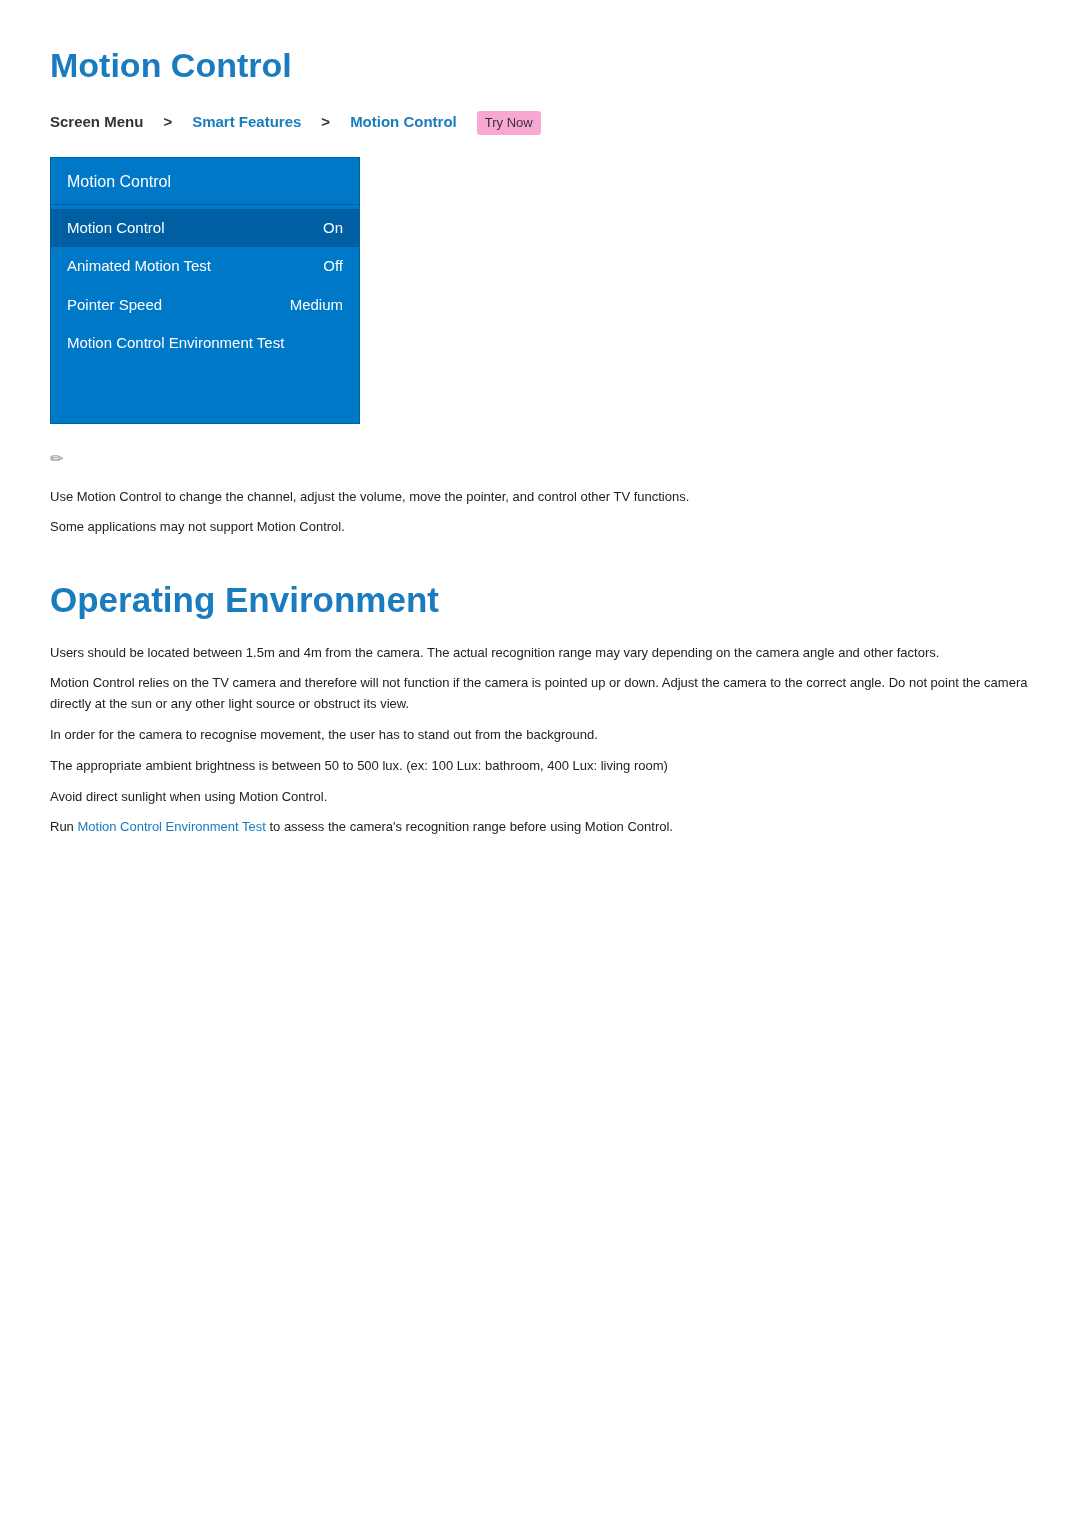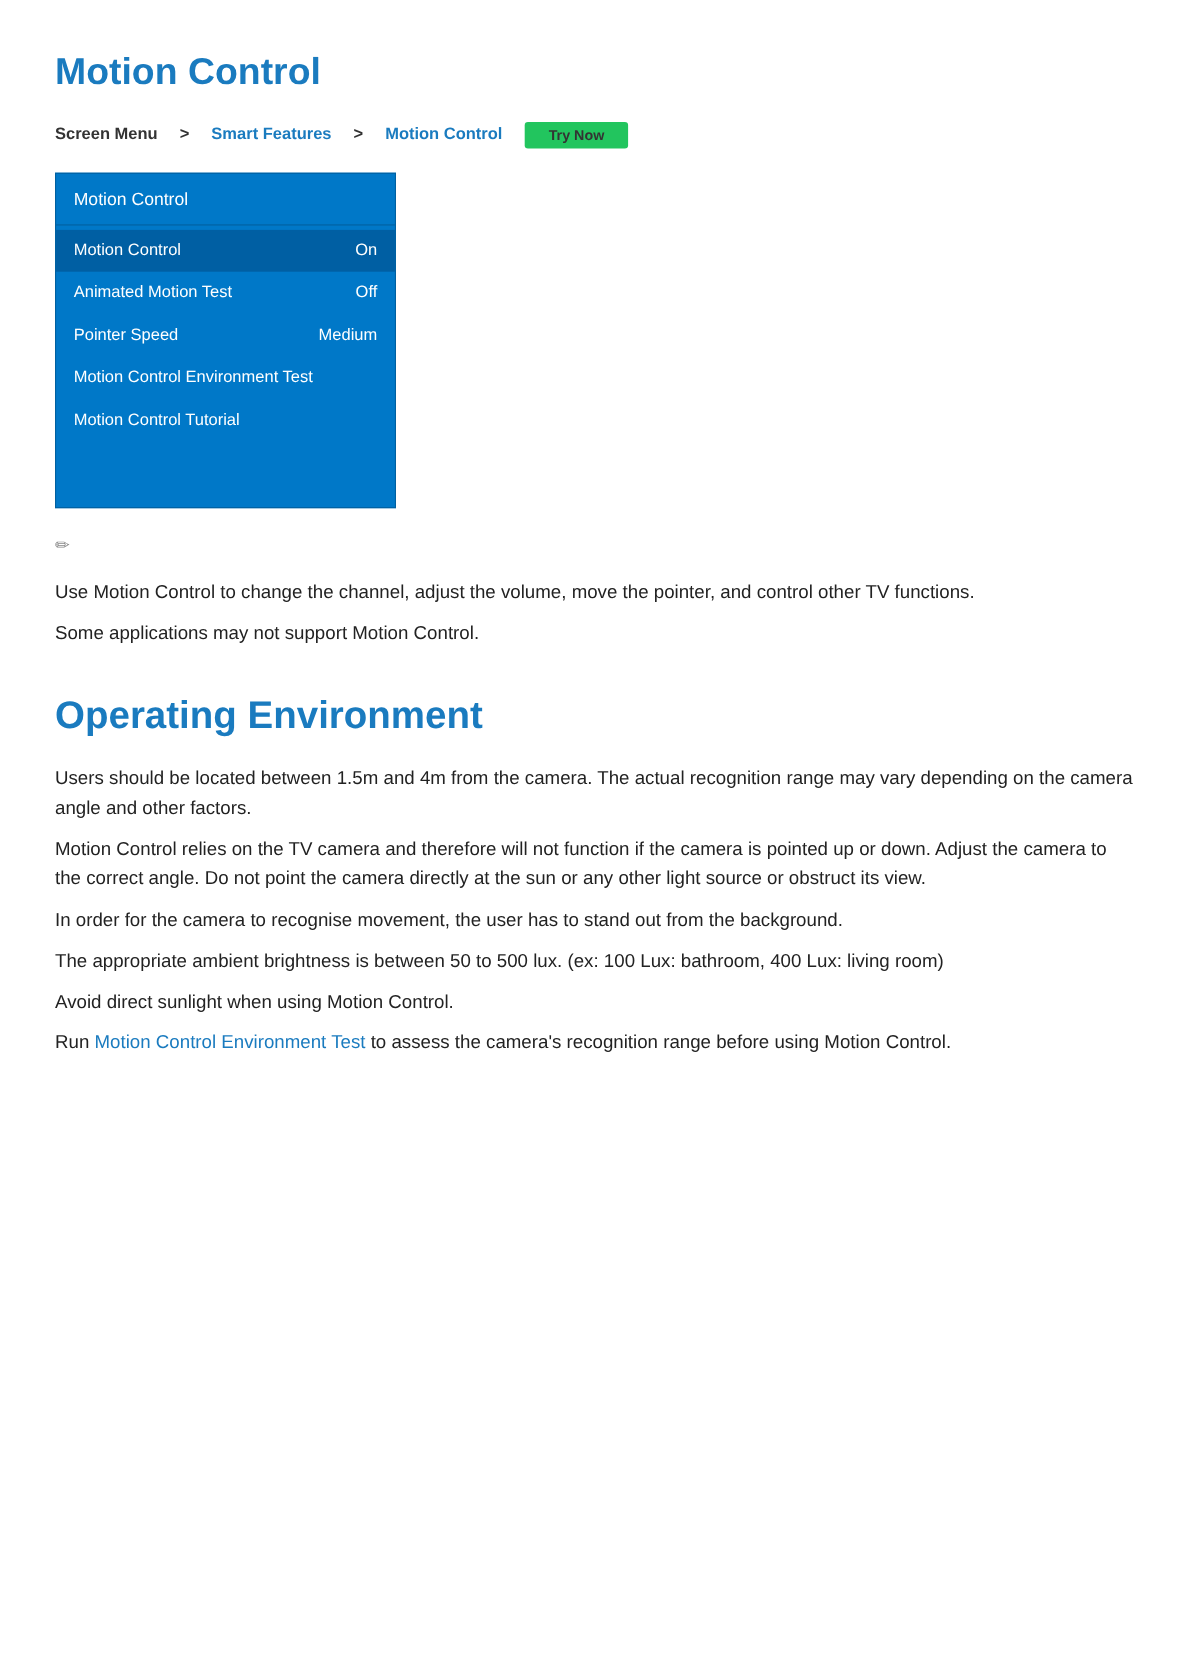--- a/index.html
+++ b/index.html
@@ -40,25 +40,25 @@
     .breadcrumb-link {
       color: #1a7bbf;
       cursor: pointer;
     }
 
     .breadcrumb-separator {
       color: #333;
     }
 
     .try-now-badge {
-      background-color: #22c55e;
+      background-color: #f9a8d4;
       color: #333;
       font-size: 13px;
-      font-weight: 700;
-      padding: 2px 22px;
+      font-weight: 400;
+      padding: 2px 8px;
       border-radius: 3px;
       cursor: pointer;
     }
 
     .menu-panel {
       background-color: #0078c8;
       width: 310px;
       border: 1px solid #0060a0;
       margin-bottom: 22px;
       padding-bottom: 60px;
@@ -108,21 +108,21 @@
     }
 
     .note-icon {
       font-size: 16px;
       color: #888;
       margin-top: 1px;
       flex-shrink: 0;
     }
 
     .body-text {
-      font-size: 17px;
+      font-size: 13px;
       color: #222;
       margin-bottom: 10px;
       line-height: 1.6;
     }
 
     .section-title {
       color: #1a7bbf;
       font-size: 35px;
       font-weight: 600;
       margin-top: 36px;
@@ -165,23 +165,20 @@
 
     <div class="menu-item">
       <span class="menu-item-label">Pointer Speed</span>
       <span class="menu-item-value">Medium</span>
     </div>
 
     <div class="menu-item">
       <span class="menu-item-label">Motion Control Environment Test</span>
     </div>
 
-    <div class="menu-item">
-      <span class="menu-item-label">Motion Control Tutorial</span>
-    </div>
   </div>
 </div>
 
 <div class="note-container">
   <span class="note-icon">✏</span>
 </div>
 
 <p class="body-text">Use Motion Control to change the channel, adjust the volume, move the pointer, and control other TV functions.</p>
 
 <p class="body-text">Some applications may not support Motion Control.</p>

